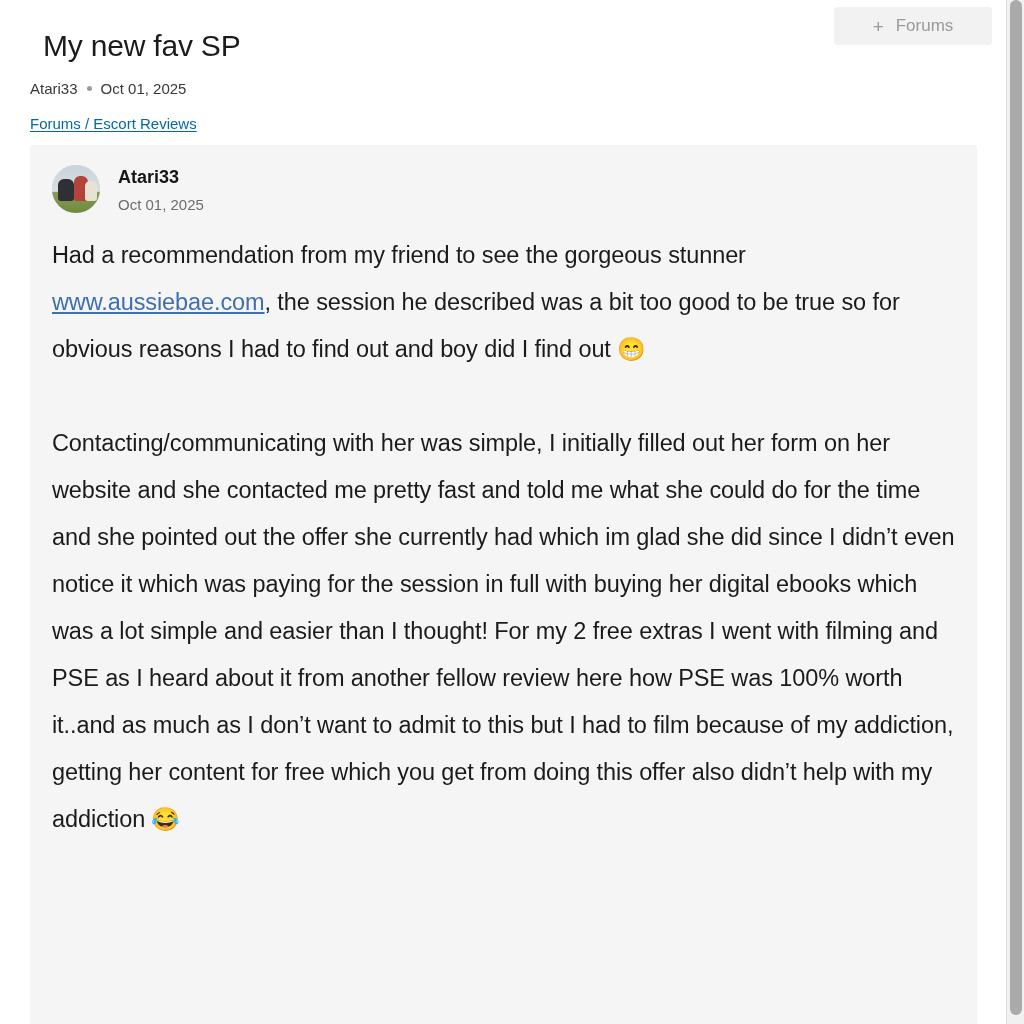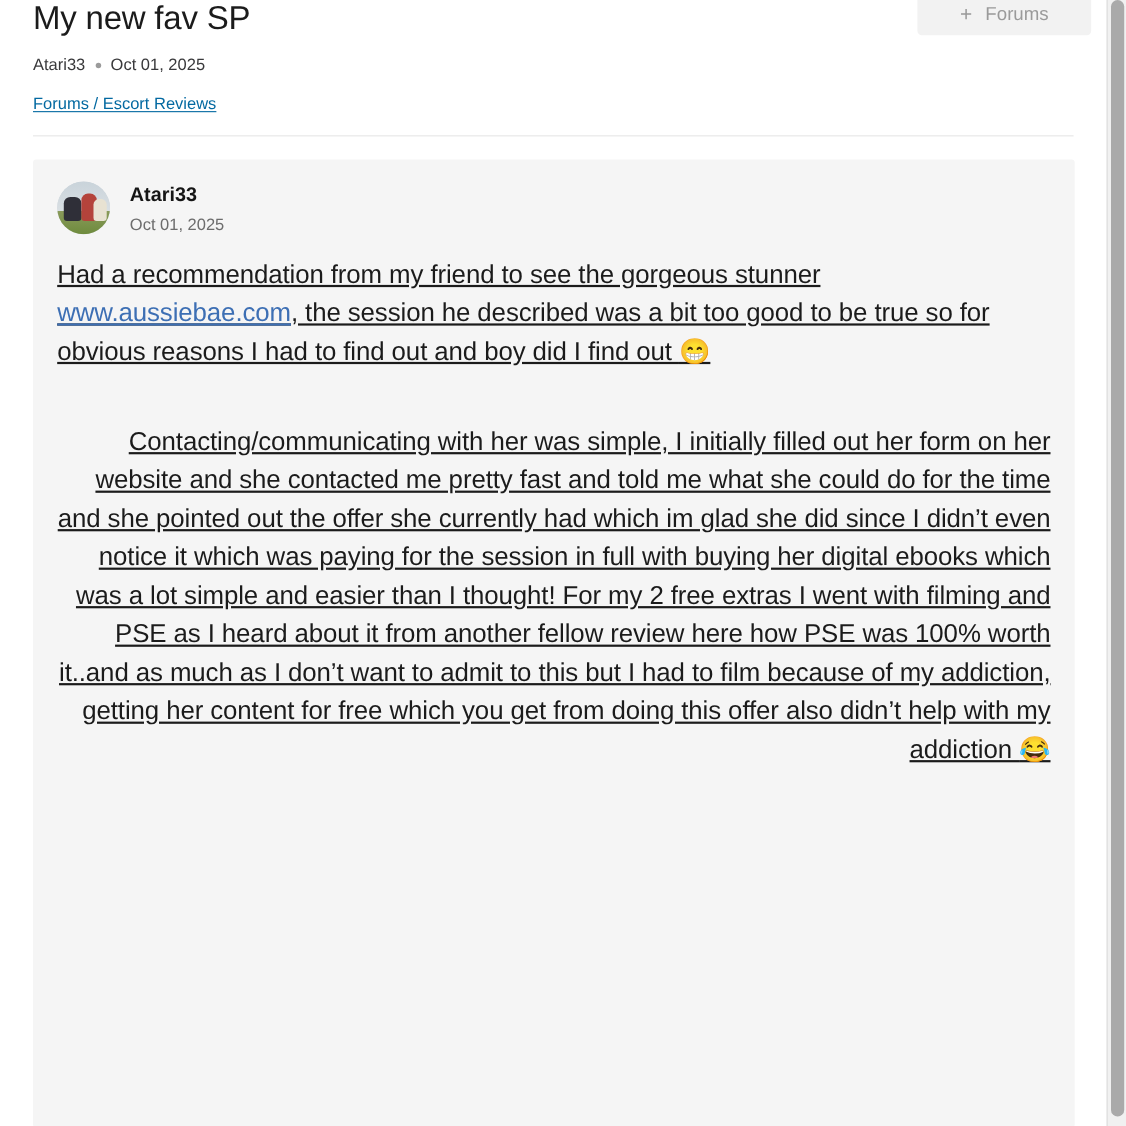--- a/index.html
+++ b/index.html
@@ -43,22 +43,22 @@
     background: #ffffff;
     overflow: hidden;
   }
 
   
   .thread-header {
     position: relative;
     padding: 0 30px;
   }
   .thread-title {
-    margin: 0;
-    padding-top: 0;
+    margin: 13px;
+    padding-top: 16px;
     font-size: 30px;
     line-height: 34px;
     font-weight: 400;
     color: #1b1b1b;
     letter-spacing: -0.2px;
   }
   .comment-btn {
     position: absolute;
     top: -6px;
     right: 14px;
@@ -167,27 +167,26 @@
   .post-date {
     font-size: 15px;
     color: #6d6d6d;
     margin-top: 9px;
     line-height: 17px;
   }
 
   .post-body {
     margin-top: 19px;
     font-size: 23.5px;
-    line-height: 35px;
+    line-height: 47px;
     color: #1b1b1b;
     letter-spacing: -0.1px;
-    text-decoration: underline;
   }
   .post-body p { margin: 0; }
-  .post-body p + p { margin-top: 47px; text-align: right; }
+  .post-body p + p { margin-top: 47px; }
   .post-link {
     color: #3d6fb4;
     text-decoration: underline;
     text-underline-offset: 2px;
     cursor: pointer;
   }
   .emoji { font-size: 23px; }
 </style>
 </head>
 <body>

